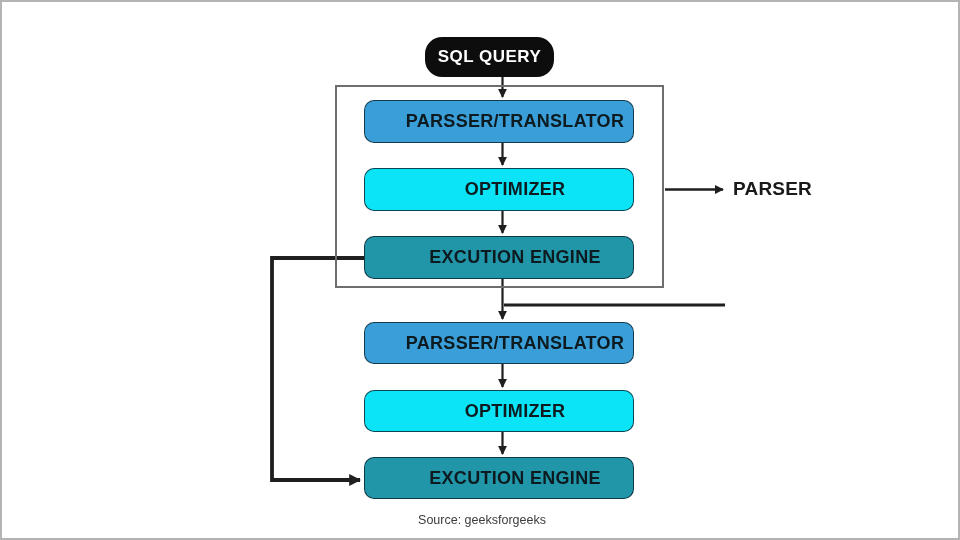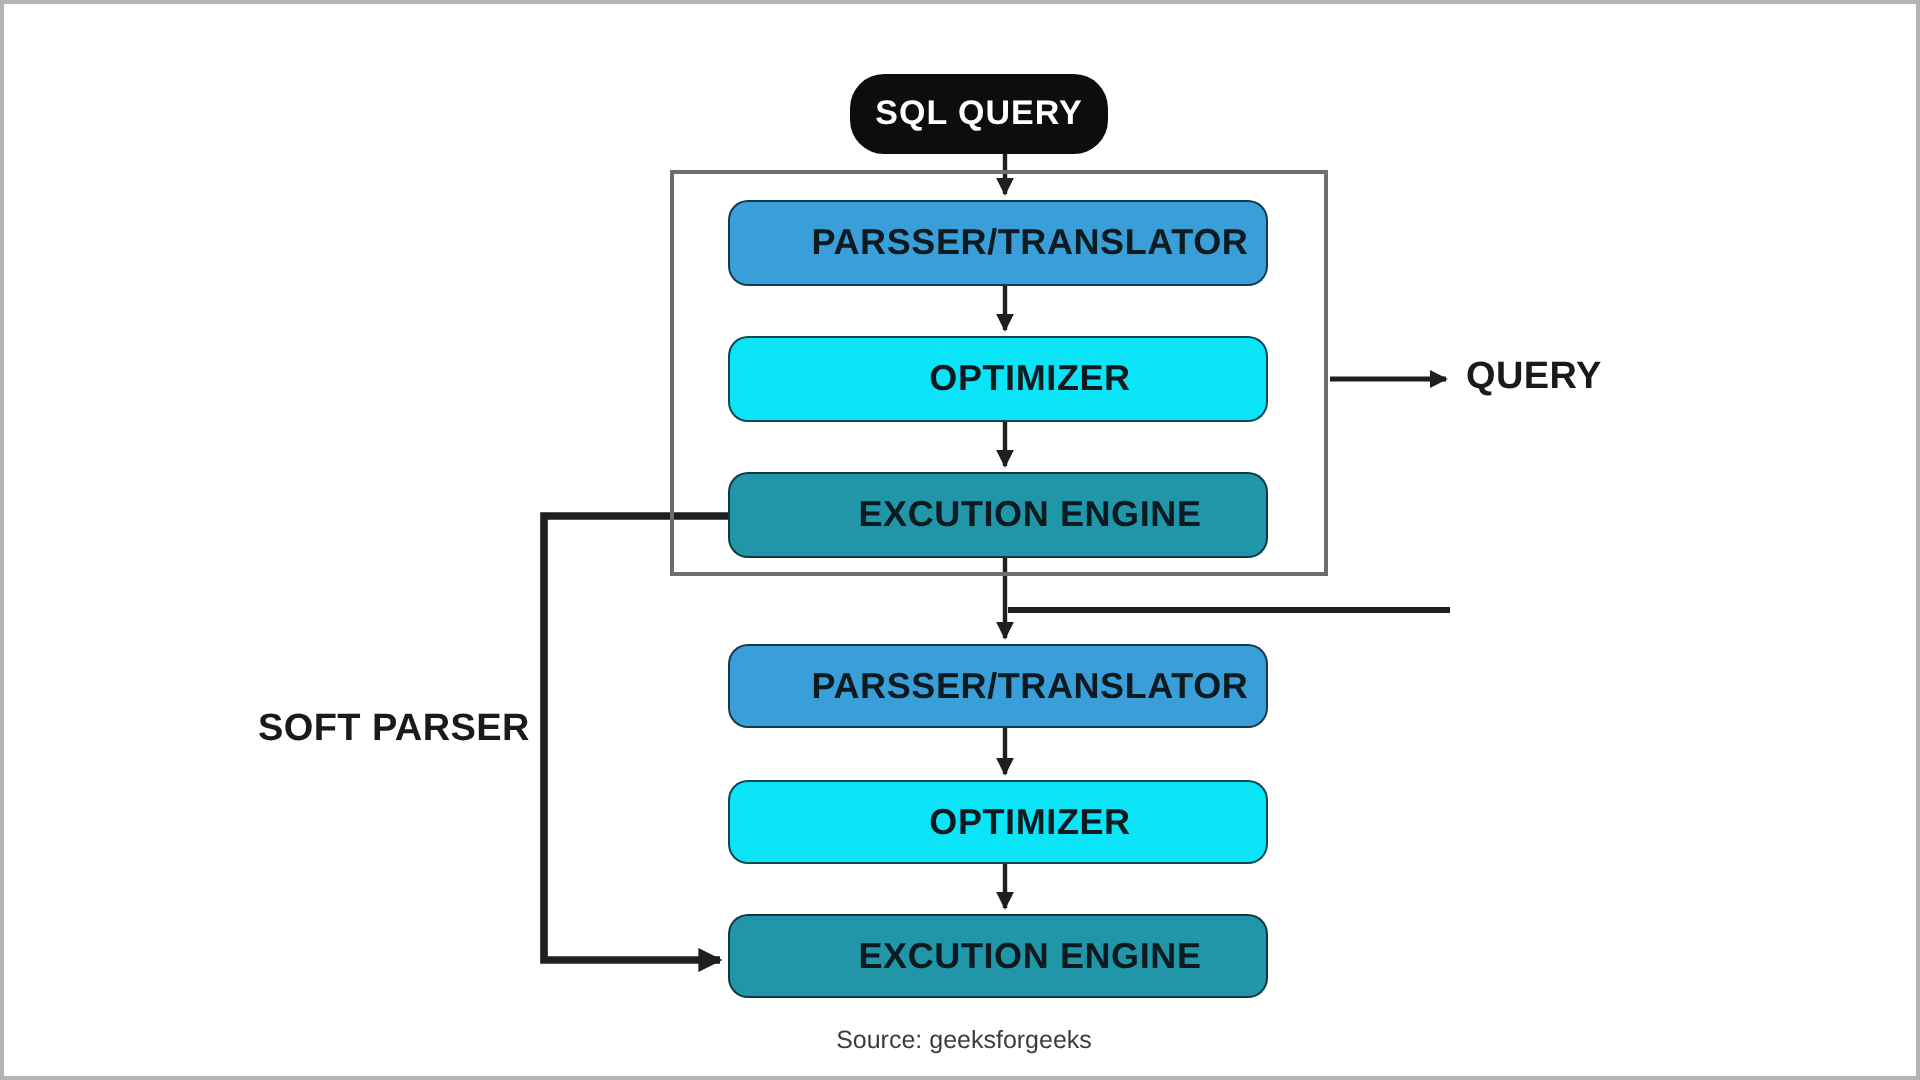--- a/index.html
+++ b/index.html
@@ -107,18 +107,17 @@
   <div class="abs parser-container"></div>
 
   <div class="abs pbox b1" style="background: rgb(58, 159, 216);">PARSSER/TRANSLATOR</div>
   <div class="abs pbox b2" style="background: rgb(10, 228, 246);">OPTIMIZER</div>
   <div class="abs pbox b3" style="background: rgb(32, 150, 168);">EXCUTION ENGINE</div>
 
   <div class="abs pbox b4" style="background: rgb(58, 159, 216);">PARSSER/TRANSLATOR</div>
   <div class="abs pbox b5" style="background: rgb(10, 228, 246);">OPTIMIZER</div>
   <div class="abs pbox b6" style="background: rgb(32, 150, 168);">EXCUTION ENGINE</div>
 
-  <div class="abs side-label lbl-parser">QUERY</div>
-  <div class="abs side-label lbl-soft-parser">SOFT PARSER</div>
+  <div class="abs side-label lbl-parser">PARSER</div>
 
   <div class="abs caption">Source: geeksforgeeks</div>
 
 </div>
 
 </body></html>

